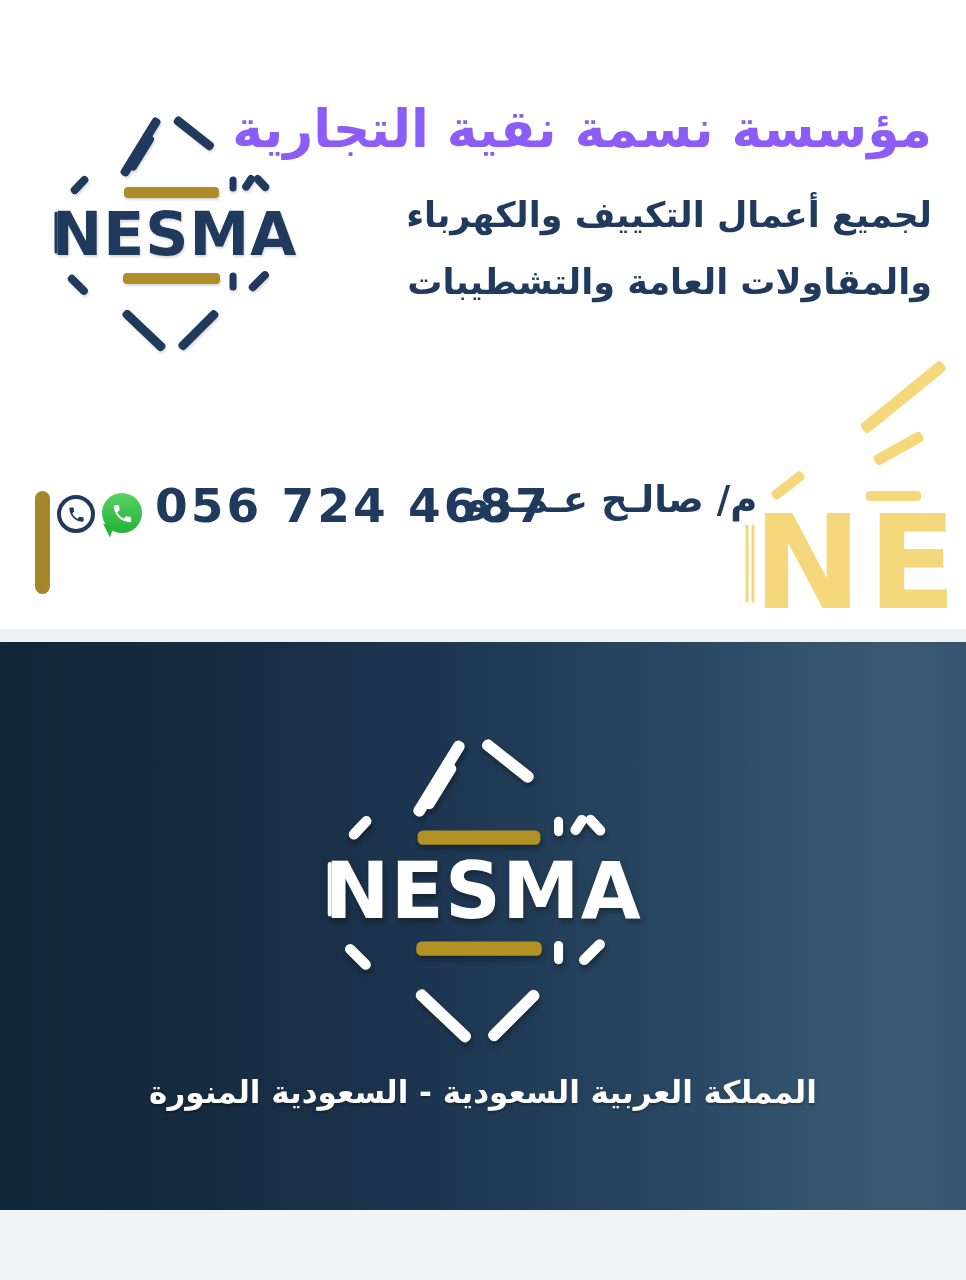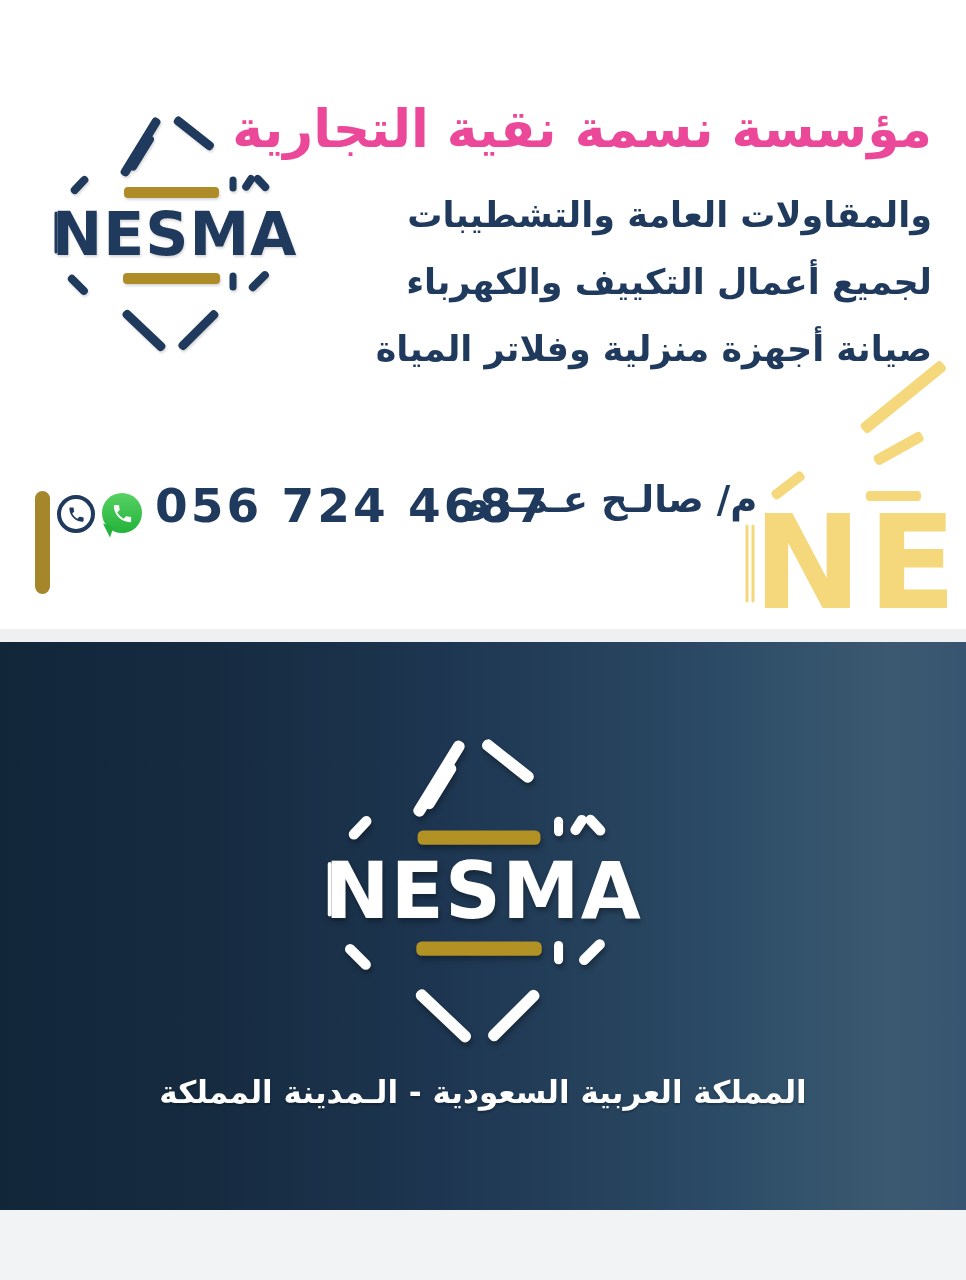--- a/index.html
+++ b/index.html
@@ -35,21 +35,21 @@
   .logo-text{
     position:absolute;left:12px;top:116px;width:240px;height:56px;
     text-align:center;font-weight:bold;font-size:60px;line-height:56px;
     letter-spacing:1px;white-space:nowrap;
   }
   .logo-navy .logo-text{color:#1f3a5c;}
   .logo-white .logo-text{color:#ffffff;}
   
   .headline{position:absolute;right:34px;top:92px;width:640px;text-align:right;direction:rtl;}
   .headline .title{
-    color:#ec4899;font-size:52px;font-weight:bold;line-height:74px;margin:0;white-space:nowrap;
+    color:#8b5cf6;font-size:52px;font-weight:bold;line-height:74px;margin:0;white-space:nowrap;
   }
   .headline .services{margin-top:16px;}
   .headline .services p{
     color:#1f3a5c;font-size:35px;font-weight:bold;line-height:67px;margin:0;white-space:nowrap;
   }
   
   .watermark{position:absolute;left:739px;top:362px;width:190px;height:267px;overflow:visible;text-decoration:underline;}
   .watermark-text{
     position:absolute;left:14px;top:136px;
     color:#f5d87b;font-weight:bold;font-size:130px;line-height:1;letter-spacing:6px;white-space:nowrap;
@@ -115,23 +115,22 @@
       <div class="dash" style="left: 193px; top: 178.5px; width: 18px; height: 7px; border-radius: 3.5px; background: rgb(31, 58, 92); transform: rotate(90deg);"></div>
       <div class="dash" style="left: 210px; top: 196px; width: 25.4558px; height: 8px; border-radius: 4px; background: rgb(31, 58, 92); transform: rotate(-45deg);"></div>
       <div class="dash" style="left: 29px; top: 182px; width: 25.4558px; height: 8px; border-radius: 4px; background: rgb(31, 58, 92); transform: rotate(45deg);"></div>
       <div class="dash" style="left: 84px; top: 216.5px; width: 55.1725px; height: 9px; border-radius: 4px; background: rgb(31, 58, 92); transform: rotate(43.5312deg);"></div>
       <div class="dash" style="left: 140px; top: 253.5px; width: 52.3259px; height: 9px; border-radius: 4px; background: rgb(31, 58, 92); transform: rotate(-45deg);"></div>
     </div>
 
   <div class="headline">
     <p class="title">مؤسسة نسمة نقية التجارية</p>
     <div class="services">
+      <p>لجميع أعمال التكييف والكهرباء</p>
       <p>والمقاولات العامة والتشطيبات</p>
-      <p>لجميع أعمال التكييف والكهرباء</p>
-      <p>صيانة أجهزة منزلية وفلاتر المياة</p>
     </div>
   </div>
 
   <div class="gold-bar"></div>
 
   <div class="phone-badge">
     <svg width="19" height="19" viewBox="0 0 24 24">
       <path fill="#1f3a5c" d="M6.62 10.79c1.44 2.83 3.76 5.14 6.59 6.59l2.2-2.21c.27-.27.67-.36 1.02-.24 1.12.37 2.33.57 3.57.57.55 0 1 .45 1 1V20c0 .55-.45 1-1 1-9.39 0-17-7.61-17-17 0-.55.45-1 1-1h3.5c.55 0 1 .45 1 1 0 1.25.2 2.45.57 3.57.11.35.03.74-.25 1.02l-2.2 2.2z"></path>
     </svg>
   </div>
@@ -173,16 +172,16 @@
       <div class="dash" style="left: 21px; top: 119.5px; width: 42px; height: 3px; border-radius: 1.5px; background: rgb(255, 255, 255); transform: rotate(90deg);"></div>
       <div class="dash" style="left: 84px; top: 96.5px; width: 95px; height: 11px; border-radius: 4px; background: rgb(178, 146, 37); transform: rotate(0deg);"></div>
       <div class="dash" style="left: 83px; top: 182.5px; width: 97px; height: 11px; border-radius: 4px; background: rgb(178, 146, 37); transform: rotate(0deg);"></div>
       <div class="dash" style="left: 193px; top: 178.5px; width: 18px; height: 7px; border-radius: 3.5px; background: rgb(255, 255, 255); transform: rotate(90deg);"></div>
       <div class="dash" style="left: 210px; top: 196px; width: 25.4558px; height: 8px; border-radius: 4px; background: rgb(255, 255, 255); transform: rotate(-45deg);"></div>
       <div class="dash" style="left: 29px; top: 182px; width: 25.4558px; height: 8px; border-radius: 4px; background: rgb(255, 255, 255); transform: rotate(45deg);"></div>
       <div class="dash" style="left: 84px; top: 216.5px; width: 55.1725px; height: 9px; border-radius: 4px; background: rgb(255, 255, 255); transform: rotate(43.5312deg);"></div>
       <div class="dash" style="left: 140px; top: 253.5px; width: 52.3259px; height: 9px; border-radius: 4px; background: rgb(255, 255, 255); transform: rotate(-45deg);"></div>
     </div>
 
-  <div class="loc-ar">المملكة العربية السعودية - الـمدينة المملكة</div>
+  <div class="loc-ar">المملكة العربية السعودية - السعودية المنورة</div>
 </div>
 
 <div class="section-footer"></div>
 
 </body></html>

